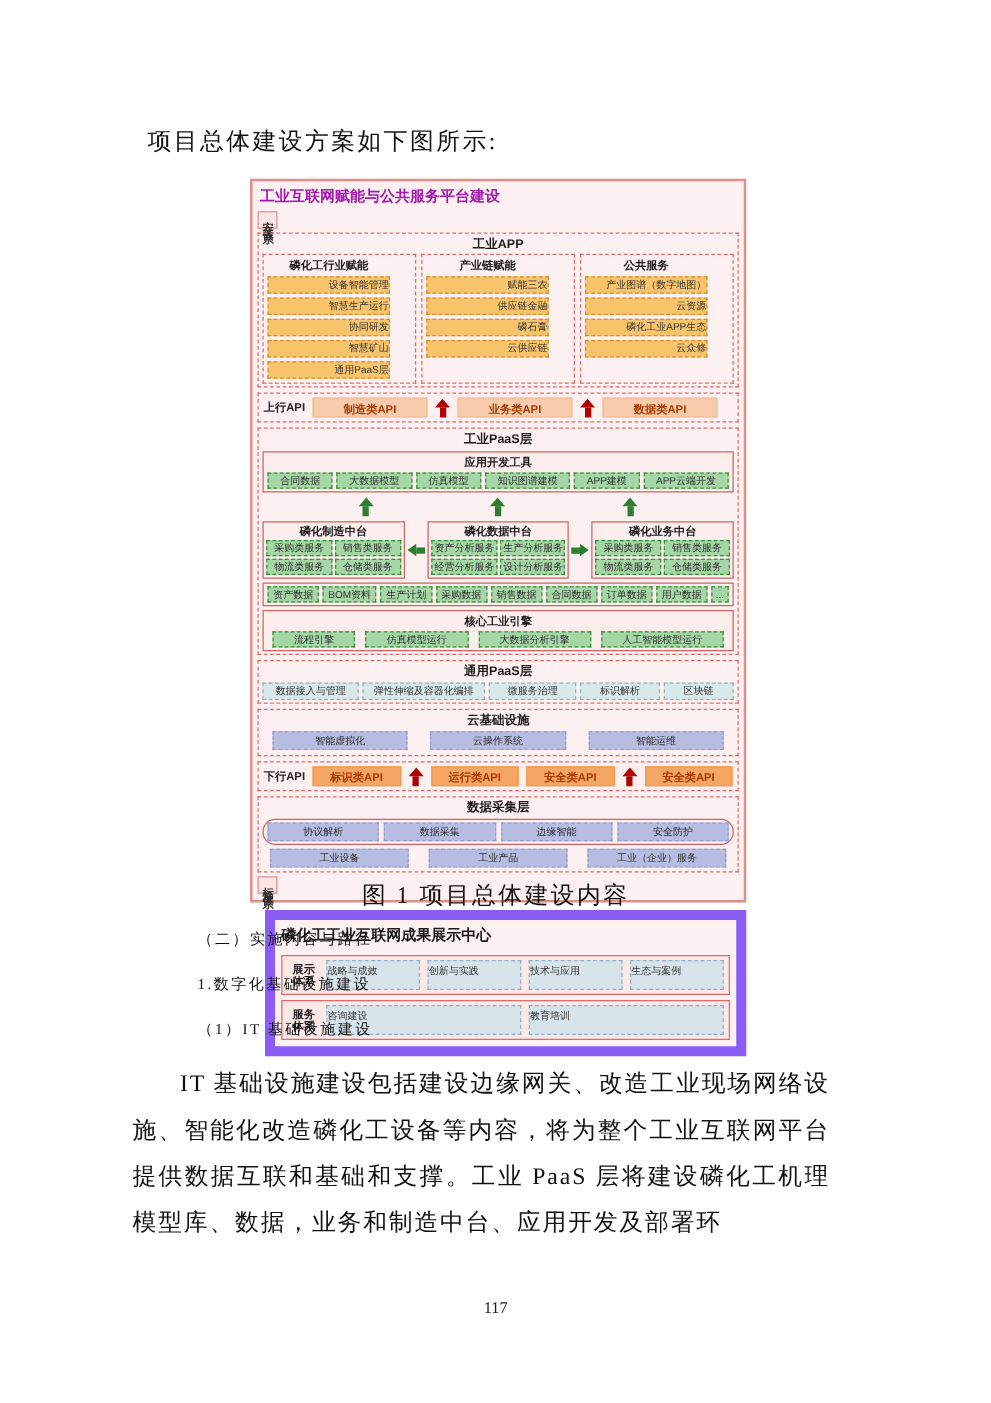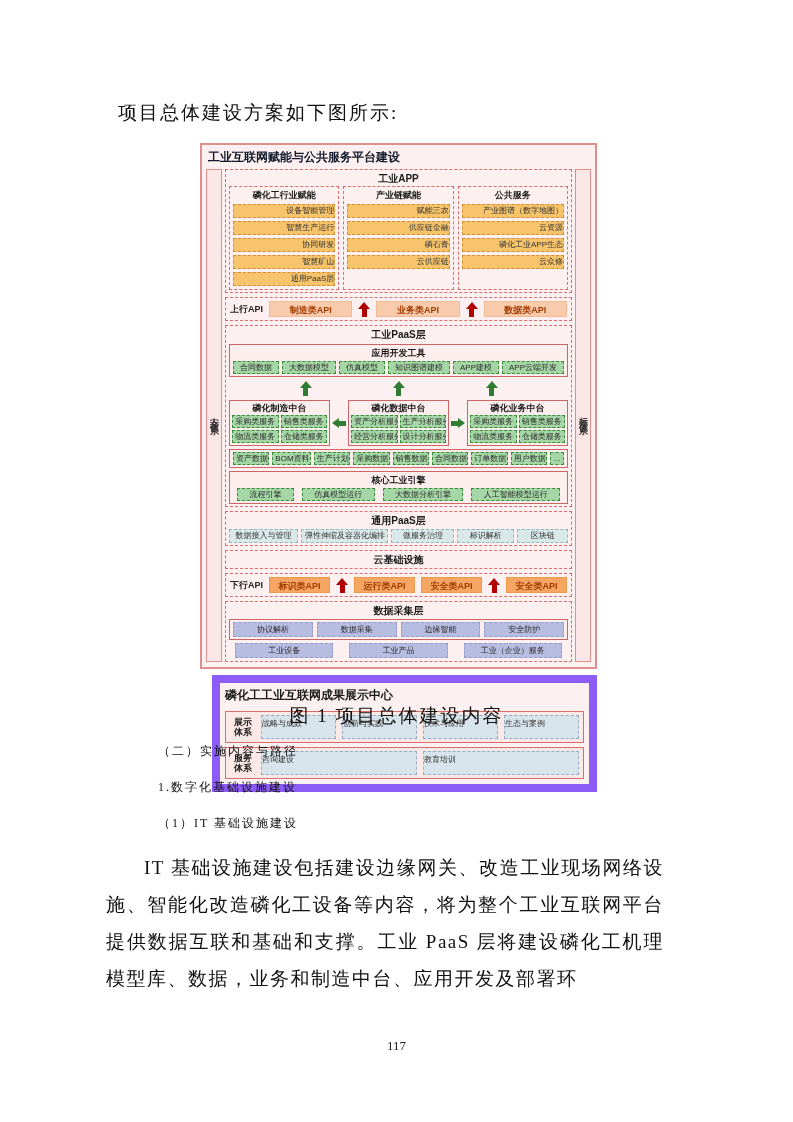--- a/index.html
+++ b/index.html
@@ -10,34 +10,34 @@
   .intro { position:absolute; left:118px; top:100px; font-size:19px; letter-spacing:2px; }
   .caption { position:absolute; left:0; top:703px; width:100%; text-align:center; font-size:19px; letter-spacing:2px; }
   .h-line { position:absolute; left:158px; font-size:12px; letter-spacing:2px; }
   .h0 { top:743px; } .h1 { top:779px; } .h2 { top:815px; }
   .body-para { position:absolute; left:106px; top:849px; width:558px; font-size:19px; line-height:37px; letter-spacing:1.5px; text-align:justify; text-indent:2em; }
   .page-num { position:absolute; left:0; top:1038px; width:100%; text-align:center; font-size:13px; color:#222; }
 
   
   .diagram { position:absolute; left:200px; top:143px; width:397px; font-family:"Liberation Sans","DejaVu Sans",sans-serif; color:#222; }
   .main-box { border:2px solid #dc8f8c; background:#fcf1f0; padding:3px 4px 5px 4px; }
-  .main-title { font-size:12px; font-weight:bold; color:#0f172a; padding:1px 2px 3px 2px; }
-  .main-body { display:flex; gap:3px; }
+  .main-title { font-size:12px; font-weight:bold; color:#a21caf; padding:1px 2px 3px 2px; }
+  .main-body { display:flex; gap:3px;flex-direction:column; }
   .side-bar { width:16px; background:#fbe7e6; border:1px solid #e08f8f; display:flex; align-items:center; justify-content:center; }
   .side-bar span { writing-mode:vertical-rl; text-orientation:upright; font-size:9px; font-weight:bold; letter-spacing:3px; color:#333; }
   .center-col { flex:1; display:flex; flex-direction:column; gap:4px; min-width:0; }
 
   .sec { border:1px dashed #d96d6d; padding:2px 3px; }
   .sec-title { text-align:center; font-size:10px; font-weight:bold; color:#1a1a1a; line-height:13px; }
   .solid-box { border:1px solid #cc6666; background:#fdeeee; padding:2px 3px; }
   .box-title { text-align:center; font-size:9px; font-weight:bold; color:#1a1a1a; line-height:12px; }
 
   
   .app-cols { display:flex; gap:4px; margin-top:1px; }
-  .app-col { flex:1; border:1px dashed #d96d6d; padding:2px 3px 3px 3px; display:flex; flex-direction:column; gap:3px; }
+  .app-col { flex:1; border:1px dashed #d96d6d; padding:2px 20px 3px 3px; display:flex; flex-direction:column; gap:3px; }
   .col-title { text-align:center; font-size:9px; font-weight:bold; line-height:12px; color:#1a1a1a; }
   .app-item { background:#f7c46c; border:1px dashed #cf9133; font-size:8px; line-height:12px; height:14px; text-align:right; white-space:nowrap; overflow:hidden; color:#333; }
 
   
   .api-row { display:flex; align-items:center; gap:6px; padding:3px 4px; }
   .api-label { font-size:9px; font-weight:bold; color:#222; white-space:nowrap; }
   .api-box { font-size:9px; font-weight:bold; color:#a33c00; text-align:center; line-height:16px; height:16px; flex:1; white-space:nowrap; }
   .api-box.peach { background:#f8cbad; border:1px solid #f3bb95; max-width:92px; }
   .api-box.orange { background:#f4a662; border:1px solid #eb9a4e; max-width:78px; }
 
@@ -242,41 +242,46 @@
               <div class="c-item" style="flex:1;text-align:center;">数据接入与管理</div>
               <div class="c-item" style="flex:1.3;">弹性伸缩及容器化编排</div>
               <div class="c-item" style="flex:0.9;">微服务治理</div>
               <div class="c-item" style="flex:0.8;">标识解析</div>
               <div class="c-item" style="flex:0.7;">区块链</div>
             </div>
           </div>
 
           <div class="sec">
             <div class="sec-title">云基础设施</div>
+            <div class="wide-row">
+              <div class="l-item">智能虚拟化</div>
+              <div class="l-item">云操作系统</div>
+              <div class="l-item">智能运维</div>
+            </div>
           </div>
 
           <div class="sec api-row">
             <span class="api-label">下行API</span>
             <div class="api-box orange">标识类API</div>
             <div class="arr-up">
                 <div class="head"></div>
                 <div class="stem"></div>
               </div>
             <div class="api-box orange">运行类API</div>
             <div class="api-box orange">安全类API</div>
             <div class="arr-up">
                 <div class="head"></div>
                 <div class="stem"></div>
               </div>
             <div class="api-box orange">安全类API</div>
           </div>
 
           <div class="sec">
             <div class="sec-title">数据采集层</div>
-            <div class="solid-box" style="margin-top:2px;">
+            <div class="solid-box" style="margin-top:2px;border-radius:10px;">
               <div class="collect-inner">
                 <div class="l-item">协议解析</div>
                 <div class="l-item">数据采集</div>
                 <div class="l-item">边缘智能</div>
                 <div class="l-item">安全防护</div>
               </div>
             </div>
             <div class="targets-row">
               <div class="l-item">工业设备</div>
               <div class="l-item">工业产品</div>

